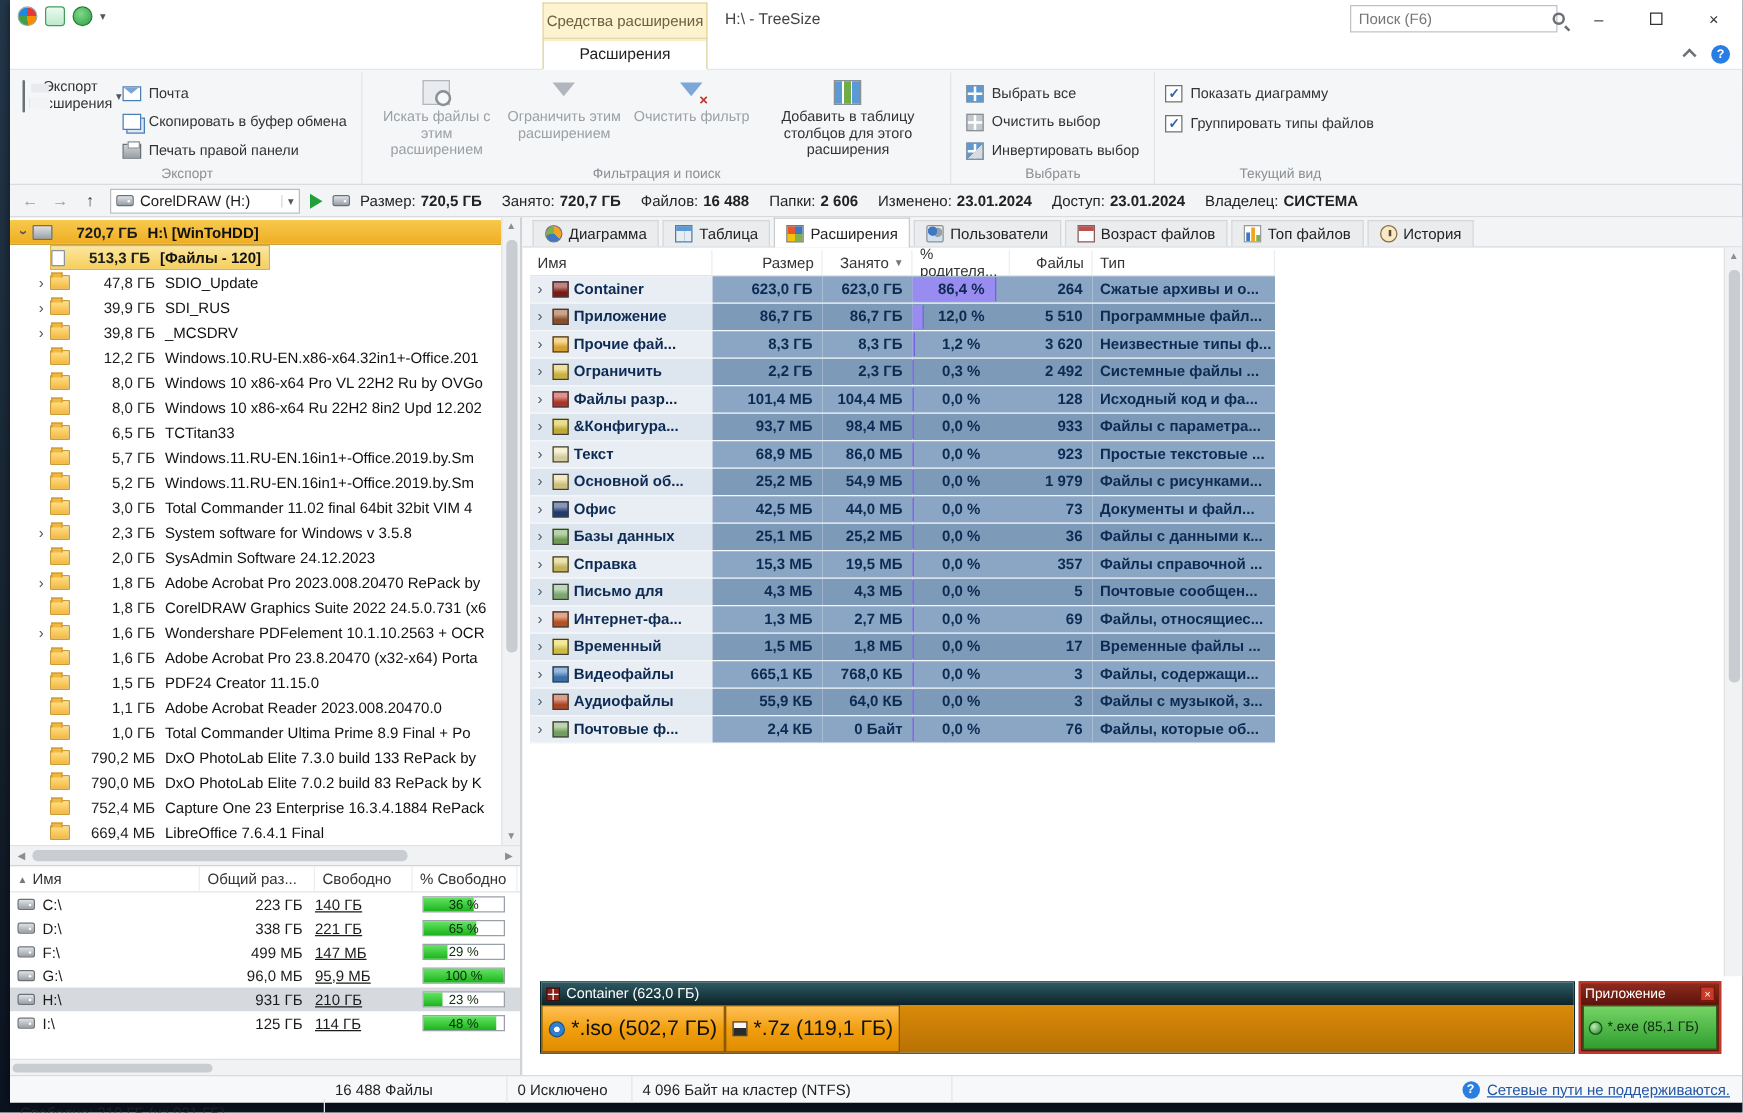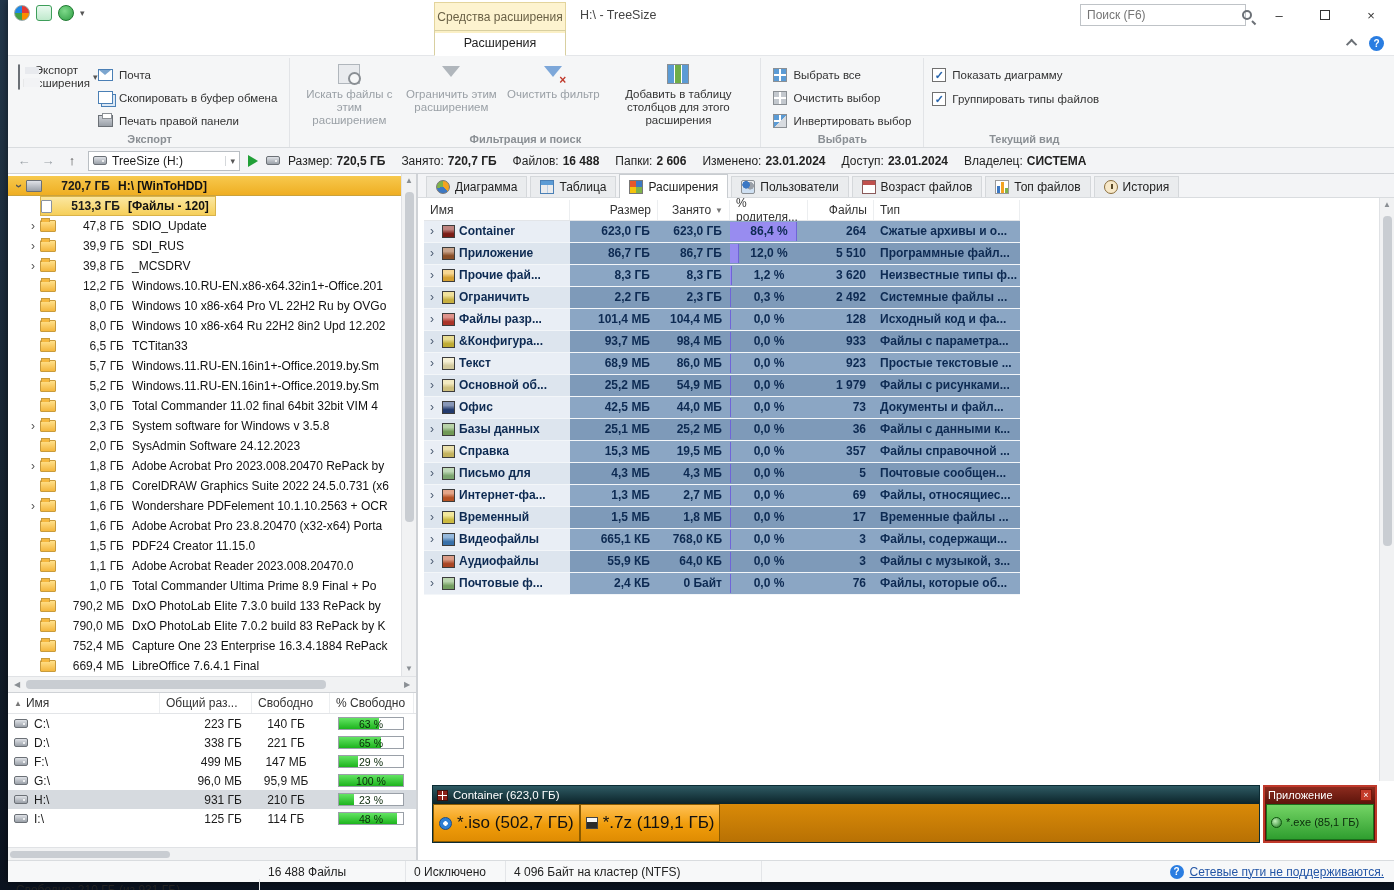--- a/index.html
+++ b/index.html
@@ -31,21 +31,21 @@
   .rtab { padding:0 14px; display:flex; align-items:center; font-size:12.5px; color:#1e1e1e; }
   .rtab.file { background:#2a66ad; color:#fff; margin-left:8px; padding:0 17px; }
   .ext-ribbon-tab { position:absolute; left:426px; top:0; width:132px; height:26px; background:#fff; border:1px solid #d8cfa0; border-bottom:1px solid #fff; box-shadow:inset 0 2px 0 #fbf0c5; display:flex; align-items:center; justify-content:center; font-size:12.5px; color:#1e1e1e; }
   .tab-extras { position:absolute; right:10px; top:0; height:26px; display:flex; align-items:center; gap:12px; }
   .collapse-chevron { width:8px; height:8px; border-left:2px solid #6b7076; border-top:2px solid #6b7076; transform:rotate(45deg) translateY(2px); }
   .help-icon { width:15px; height:15px; border-radius:50%; background:#2a7de1; color:#fff; font-size:10px; font-weight:bold; display:flex; align-items:center; justify-content:center; }
 
   
   .ribbon { height:92px; flex:0 0 92px; background:#f5f6f7; border-bottom:1px solid #d9dcdf; display:flex; padding:2px 2px 0 2px; }
   .rgroup { position:relative; padding:4px 8px 16px 8px; border-right:1px solid #e2e4e7; display:flex; align-items:flex-start; gap:6px; }
-  .rgroup-label { position:absolute; bottom:2px; left:0; right:0; text-align:center; font-size:11px; color:#8a8f94;font-weight:bold; }
+  .rgroup-label { position:absolute; bottom:2px; left:0; right:0; text-align:center; font-size:11px; color:#8a8f94; }
   .bigbtn { width:70px; display:flex; flex-direction:row; align-items:center; gap:3px; font-size:11.5px; color:#333; text-align:center; line-height:1.15; padding-top:2px; }
   .floppy-icon { width:26px; height:26px; border-radius:3px; background:linear-gradient(180deg,#b9bfc9,#8d93a0); border:1px solid #6b7076; position:relative; }
   .floppy-icon::before { content:""; position:absolute; left:6px; top:2px; width:14px; height:7px; background:#e8eaee; }
   .floppy-icon::after { content:""; position:absolute; left:5px; bottom:2px; width:16px; height:9px; background:#f2f3f5; }
   .caret-down-icon { font-size:9px; color:#555; }
   .smallcol { display:flex; flex-direction:column; gap:4px; padding-top:3px; }
   .smallbtn { display:flex; align-items:center; gap:6px; font-size:11.5px; color:#333; height:19px; padding:0 4px; white-space:nowrap; }
   .sicon { width:15px; height:12px; position:relative; flex:0 0 15px; }
   .mail-icon { background:#fff; border:1px solid #4a7fb5; }
   .mail-icon::after { content:""; position:absolute; left:0; top:0; width:0; height:0; border:6px solid transparent; border-top:5px solid #7ca6cf; }
@@ -116,21 +116,21 @@
   .dh { padding:0 6px; border-right:1px solid #eceef0; height:100%; display:flex; align-items:center; gap:4px; }
   .dh .sort-asc { font-size:8px; color:#777; }
   .dh-name { width:152px; flex:0 0 152px; }
   .dh-total { width:92px; flex:0 0 92px; }
   .dh-free { width:78px; flex:0 0 78px; }
   .dh-pct { width:84px; flex:0 0 84px; }
   .drive-row { display:flex; height:19px; align-items:center; }
   .drive-row.selected { background:#d6dadf; }
   .d-name { width:152px; flex:0 0 152px; display:flex; align-items:center; gap:6px; padding-left:6px; }
   .d-total { width:92px; flex:0 0 92px; text-align:right; padding-right:10px; }
-  .d-free { width:78px; flex:0 0 78px; text-align:center; padding-right:10px; }
+  .d-free { width:78px; flex:0 0 78px; text-align:left; padding-right:10px;text-decoration:underline; }
   .d-pct { width:84px; flex:0 0 84px; display:flex; align-items:center; }
   .pctbar { width:66px; height:13px; border:1px solid #9aa0a8; background:#fff; position:relative; margin-left:8px; }
   .pctfill { position:absolute; left:0; top:0; bottom:0; background:linear-gradient(180deg,#63e463,#1db41d); }
   .pcttext { position:absolute; left:0; right:0; top:0; text-align:center; font-size:10.5px; line-height:12px; color:#0b2a0b; }
   .drives-hscroll { height:13px; background:#f1f2f3; border-top:1px solid #e0e2e5; margin-top:auto; display:flex; align-items:center; padding:0 2px; }
   .drives-hscroll .thumb { height:7px; width:160px; background:#c9cdd2; border-radius:4px; }
 
   
   .right { flex:1; display:flex; flex-direction:column; background:#fff; min-width:0; }
   .right-tabs { height:24px; flex:0 0 24px; background:#f3f4f6; border-bottom:1px solid #d9dcdf; display:flex; align-items:flex-end; gap:3px; padding-left:8px; }
@@ -329,21 +329,21 @@
     </div>
     <div style="flex:1;"></div>
   </div>
 
   <div class="addrbar">
     <span class="nav-arrow">←</span>
     <span class="nav-arrow">→</span>
     <span class="nav-arrow up">↑</span>
     <span class="combo">
       <span class="disk-icon"></span>
-      <span>TreeSize (H:)</span>
+      <span>CorelDRAW (H:)</span>
       <span class="combo-caret">▾</span>
     </span>
     <span class="play-icon"></span>
     <span class="disk-icon"></span>
     <div style="display:flex; gap:16px;">
 
     <span class="stat">
         <span>Размер:</span>
         <b>720,5 ГБ</b>
       </span>
@@ -615,21 +615,21 @@
         <div class="drive-row">
             <span class="d-name">
                 <span class="disk-icon"></span>
                 <span>C:\</span>
               </span>
             <span class="d-total">223 ГБ</span>
             <span class="d-free">140 ГБ</span>
             <span class="d-pct">
               <span class="pctbar">
                 <span class="pctfill" style="width: 63%;"></span>
-                <span class="pcttext">63 %</span>
+                <span class="pcttext">36 %</span>
               </span>
             </span>
           </div>
             <div class="drive-row">
             <span class="d-name">
                 <span class="disk-icon"></span>
                 <span>D:\</span>
               </span>
             <span class="d-total">338 ГБ</span>
             <span class="d-free">221 ГБ</span>

